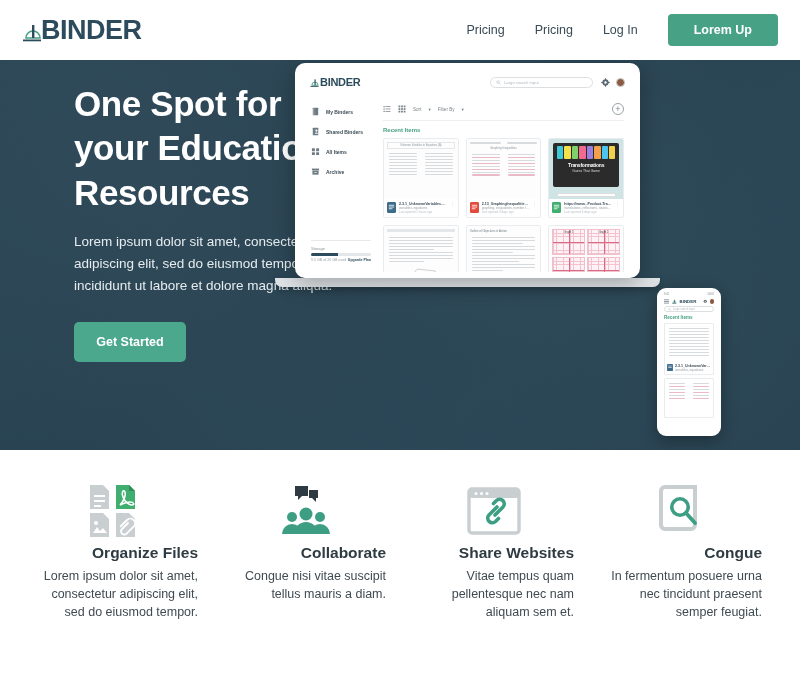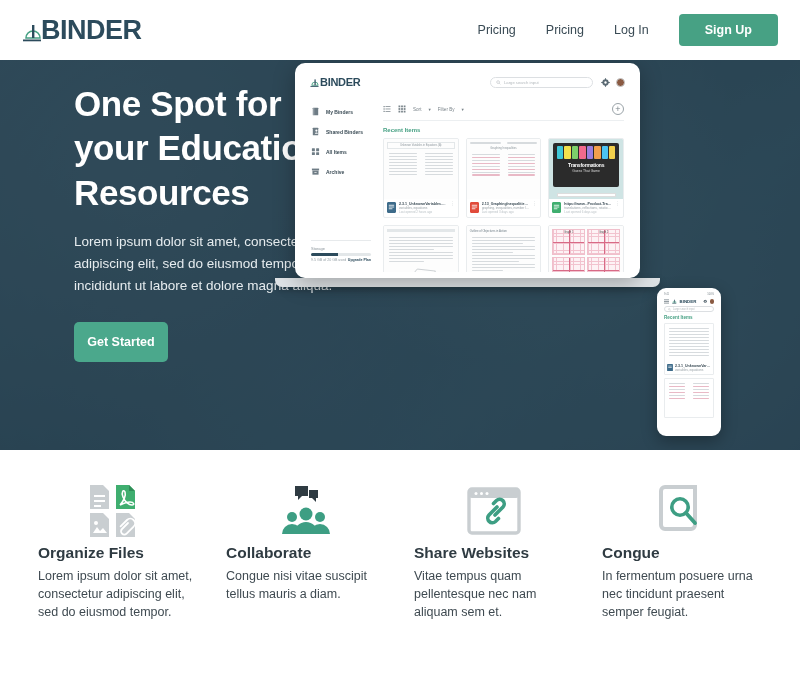--- a/index.html
+++ b/index.html
@@ -106,21 +106,21 @@
   }
   .get-started-btn {
     margin-top: 26px;
     background: #4ba88c;
     color: #ffffff;
     border: none;
     border-radius: 5px;
     font-size: 12.5px;
     font-weight: bold;
     padding: 13px 0;
-    width: 94px;
+    width: 112px;
     cursor: pointer;
     font-family: "Liberation Sans", sans-serif;
   }
 
   
   .laptop {
     position: absolute;
     left: 295px;
     top: 3px;
     width: 345px;
@@ -273,42 +273,42 @@
   .ph-foot { display: flex; gap: 2px; padding: 2px; }
 
   
   .features {
     height: 233px;
     background: #ffffff;
     display: grid;
     grid-template-columns: repeat(4, 1fr);
     padding: 30px 24px 0 24px;
   }
-  .feature { text-align: left; padding: 0 14px; }
+  .feature { text-align: right; padding: 0 14px; }
   .feature-icon { height: 62px; display: flex; align-items: center; justify-content: center; }
   .feature-title { font-size: 15.5px; font-weight: bold; color: #2f3b42; margin-top: 2px; }
   .feature-desc { font-size: 12.5px; color: #3f4a51; line-height: 1.42; margin-top: 6px; }
 </style>
 </head>
 <body>
 
 <header class="site-header">
   <div class="logo">
     <svg class="logo-mark" viewBox="0 0 20 22">
       <path d="M4 16 A7 7 0 0 1 18 16 Z" fill="none" stroke="#47a184" stroke-width="1.6"></path>
       <rect x="10" y="3" width="2.4" height="13" fill="#2c4b5c"></rect>
       <rect x="1" y="17.5" width="18" height="1.8" fill="#2c4b5c"></rect>
     </svg>
     <span class="logo-text">BINDER</span>
   </div>
   <nav class="nav">
     <a class="nav-link">Pricing</a>
     <a class="nav-link">Pricing</a>
     <a class="nav-link">Log In</a>
-    <button class="signup-btn">Sign Up</button>
+    <button class="signup-btn">Lorem Up</button>
   </nav>
 </header>
 
 <section class="hero">
   <div class="hero-photo"></div>
   <div class="hero-overlay"></div>
   <div class="hero-inner">
 
     <div class="hero-copy">
       <h1 class="hero-title">

